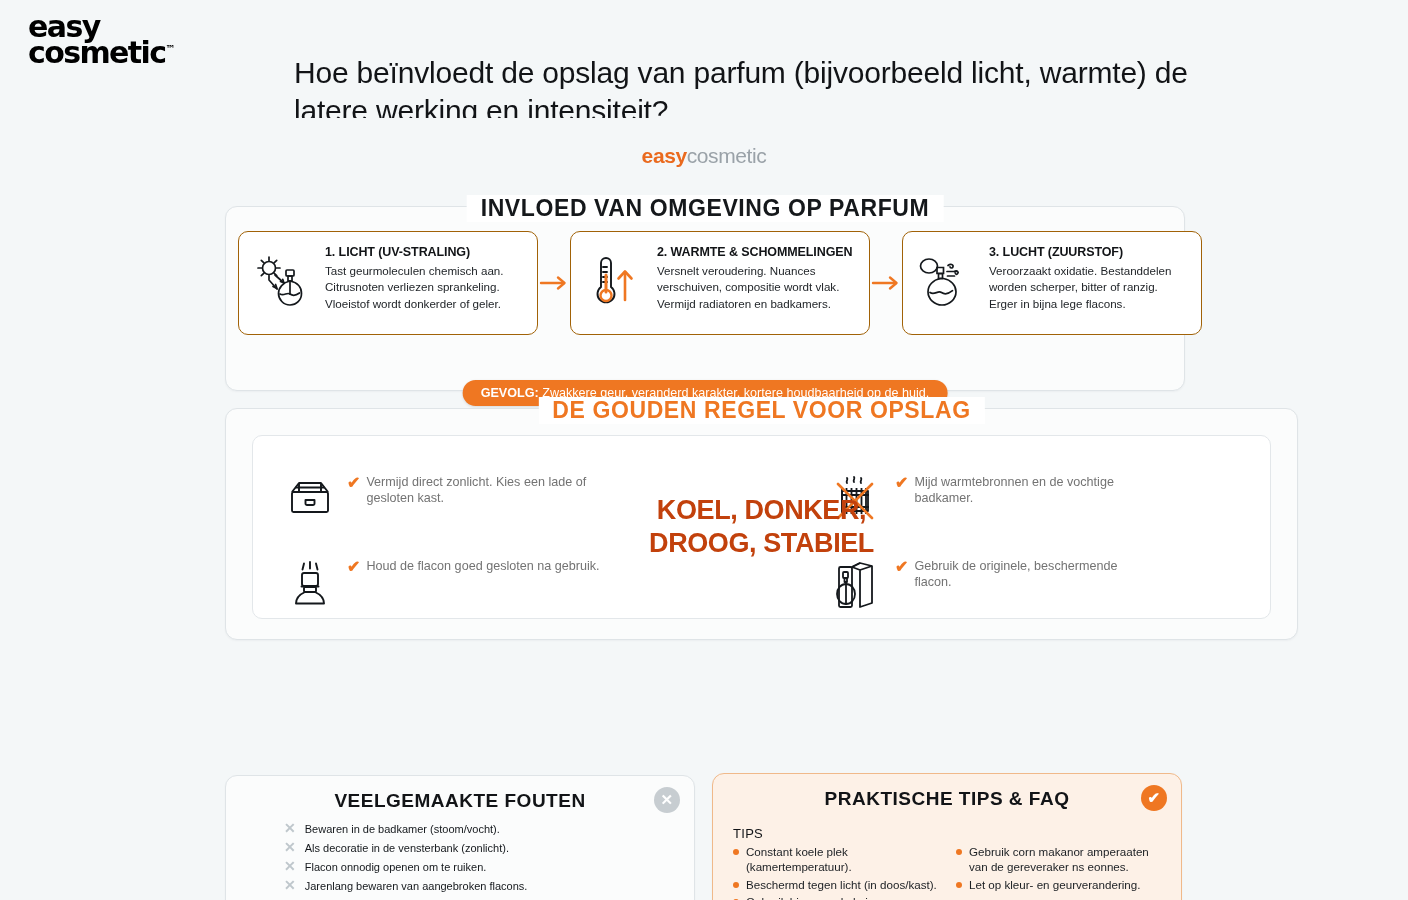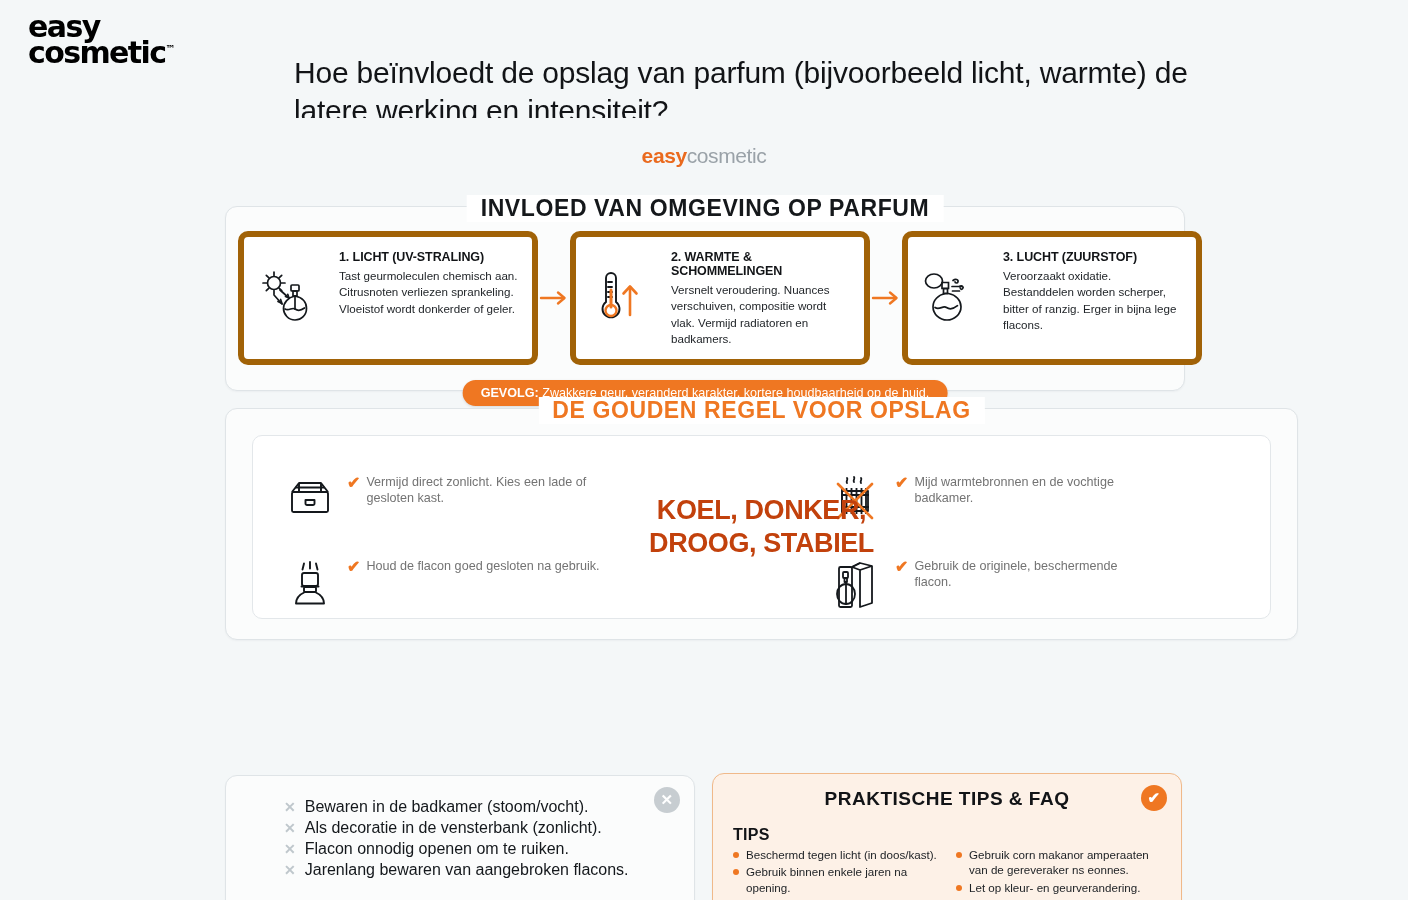--- a/index.html
+++ b/index.html
@@ -55,22 +55,22 @@
   .legend.orange { color: #ef7722; }
   .legend-rule {
     position: absolute; top: -1px; left: 26px; right: 26px; height: 1px; background: #dfe4e7;
   }
 
   
   #sec-env { left: 225px; top: 88px; width: 960px; height: 185px; background: #fbfcfc; }
   .cards { position: absolute; left: 12px; top: 24px; display: flex; align-items: stretch; gap: 0; }
   .card {
     width: 300px; min-height: 104px; background: #fff;
-    border: 6px solid #a16207; border-radius: 10px;
-    padding: 11px 12px 11px 11px; display: flex; gap: 18px;
+    border: 1px solid #a16207; border-radius: 10px;
+    padding: 11px 12px 11px 11px; display: flex; gap: 9px;
   }
   .card-ico { width: 66px; flex: 0 0 66px; display: flex; align-items: center; justify-content: center; }
   .card-txt { flex: 1; padding-top: 2px; }
   .card-h { font-size: 12.5px; font-weight: 700; color: #121417; letter-spacing: -0.1px; margin-bottom: 4px; }
   .card-b { font-size: 11.6px; color: #22262a; line-height: 1.42; }
   .arrow-gap { width: 32px; display: flex; align-items: center; justify-content: center; }
 
   .gevolg {
     position: absolute; left: 50%; transform: translateX(-50%); bottom: -16px;
     background: #ef7722; color: #fff; border-radius: 16px;
@@ -114,24 +114,24 @@
     width: 26px; height: 26px; border-radius: 50%;
     display: flex; align-items: center; justify-content: center;
     color: #fff; font-size: 15px; font-weight: 700;
   }
   .badge.gray { background: #c7cdd1; }
   .badge.orange { background: #ef7722; }
 
   .fouten-list { padding: 0 0 0 58px; }
   .fouten-list li { list-style: none; display: flex; gap: 9px; margin-bottom: 3px; align-items: baseline; }
   .fx { color: #bfc7cc; font-size: 14px; font-weight: 700; }
-  .ftxt { font-size: 16px; color: #14181c; }
+  .ftxt { font-size: 11px; color: #14181c; }
 
   .tips-body { padding: 4px 16px 0 20px; }
-  .sub-h { font-size: 16px; font-weight: 700; color: #121417; margin: 4px 0 3px 0; letter-spacing: 0.3px; }
+  .sub-h { font-size: 13px; font-weight: 400; color: #121417; margin: 4px 0 3px 0; letter-spacing: 0.3px; }
   .tips-cols { display: flex; gap: 14px; }
   .tips-col { flex: 1; }
   .tip-li { display: flex; gap: 7px; align-items: flex-start; margin-bottom: 2px; }
   .dot { width: 6px; height: 6px; border-radius: 50%; background: #ef7722; margin-top: 5px; flex: 0 0 6px; }
   .tip-t { font-size: 11.6px; color: #1b1f23; line-height: 1.33; }
 </style>
 </head>
 <body>
 
 <div class="page">
@@ -321,20 +321,21 @@
           </div>
 
           <div class="rule-center">KOEL, DONKER,
 DROOG, STABIEL</div>
         </div>
       </div>
     </section>
 
     <section class="panel" id="box-fouten">
       <div class="box-head">
+        <span>VEELGEMAAKTE FOUTEN</span>
         <span class="badge gray">✕</span>
       </div>
       <ul class="fouten-list">
         <li>
           <span class="fx">✕</span>
           <span class="ftxt">Bewaren in de badkamer (stoom/vocht).</span>
         </li>
         <li>
           <span class="fx">✕</span>
           <span class="ftxt">Als decoratie in de vensterbank (zonlicht).</span>
@@ -355,20 +356,24 @@
         <span>PRAKTISCHE TIPS &amp; FAQ</span>
         <span class="badge orange">✔</span>
       </div>
 
       <div class="tips-body">
         <div class="sub-h">TIPS</div>
         <div class="tips-cols">
           <div class="tips-col">
             <div class="tip-li">
               <span class="dot"></span>
+              <span class="tip-t">Constant koele plek (kamertemperatuur).</span>
+            </div>
+            <div class="tip-li">
+              <span class="dot"></span>
               <span class="tip-t">Beschermd tegen licht (in doos/kast).</span>
             </div>
             <div class="tip-li">
               <span class="dot"></span>
               <span class="tip-t">Gebruik binnen enkele jaren na opening.</span>
             </div>
           </div>
           <div class="tips-col">
             <div class="tip-li">
               <span class="dot"></span>

